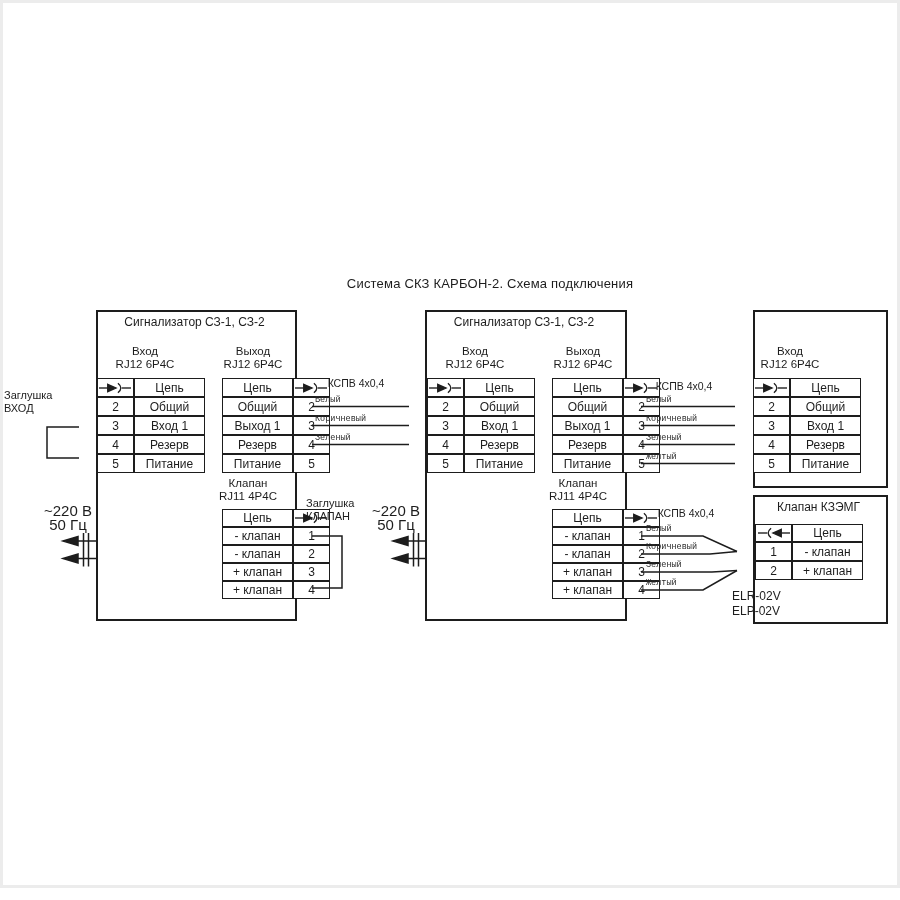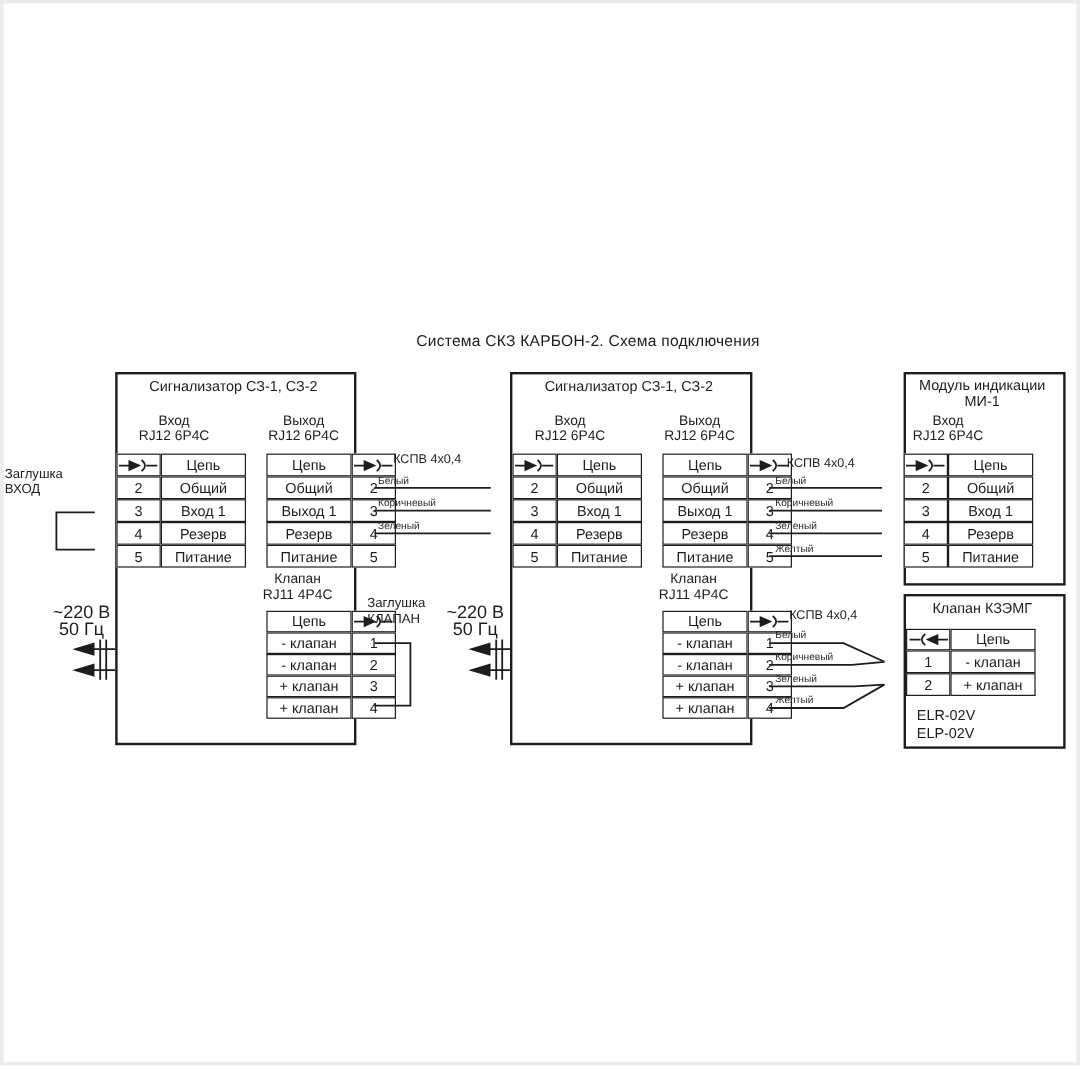--- a/index.html
+++ b/index.html
@@ -10,21 +10,21 @@
   }
   .title {
     position:absolute; left:240px; top:276px; width:500px; text-align:center;
     font-size:13px; letter-spacing:.2px;
   }
   .box { position:absolute; border:2px solid #1d1d1d; z-index:1; background:transparent; }
   .blocktitle { position:absolute; z-index:2; text-align:center; font-size:12px; line-height:13px; }
   .port { position:absolute; z-index:2; text-align:center; font-size:11.5px; line-height:13px; }
   .lbl { position:absolute; z-index:6; }
   .cable { text-align:center; font-size:10.5px; width:100px; }
-  .wirelbl { font-size:8.5px; line-height:9px; color:#2a2a2a; }
+  .wirelbl { font-size:8.5px; line-height:9px; color:#2a2a2a;font-family:Liberation Mono, monospace; }
   .powerlbl { width:80px; text-align:center; font-size:15px; line-height:14px; }
   .pluglbl { width:80px; text-align:left; font-size:11px; line-height:13px; }
   .models { font-size:12px; line-height:15px; text-align:left; }
   .tbl { position:absolute; z-index:4; background:#fff; font-size:12px;margin-left:18px; }
   .trow { display:flex; }
   .cell {
     box-sizing:border-box; border:1.5px solid #1d1d1d; background:#fff;
     display:flex; align-items:center; justify-content:center; height:100%;
     white-space:nowrap; overflow:hidden;
   }
@@ -41,26 +41,22 @@
 
   <div class="title">Система СКЗ КАРБОН-2. Схема подключения</div>
 
   <div class="box" style="left:96px;top:310px;width:197px;height:307px"></div>
   <div class="box" style="left:425px;top:310px;width:198px;height:307px"></div>
   <div class="box" style="left:753px;top:310px;width:131px;height:174px"></div>
   <div class="box" style="left:753px;top:495px;width:131px;height:125px"></div>
 
   <div class="blocktitle" style="left:96px;top:316px;width:197px">Сигнализатор СЗ-1, СЗ-2</div>
   <div class="blocktitle" style="left:425px;top:316px;width:198px">Сигнализатор СЗ-1, СЗ-2</div>
-  <div class="blocktitle" style="left:753px;top:315px;width:131px">
-    <div>Модуль индикации</div>
-    <div>МИ-1</div>
-  </div>
   <div class="blocktitle" style="left:753px;top:501px;width:131px">Клапан КЗЭМГ</div>
-  <div class="lbl models" style="left:764px;top:589px">
+  <div class="lbl models" style="left:732px;top:589px">
     <div>ELR-02V</div>
     <div>ELP-02V</div>
   </div>
 
   <div class="port" style="left:95px;top:345px;width:100px">
     <div>Вход</div>
     <div>RJ12 6P4C</div>
   </div>
   <div class="port" style="left:203px;top:345px;width:100px">
     <div>Выход</div>

